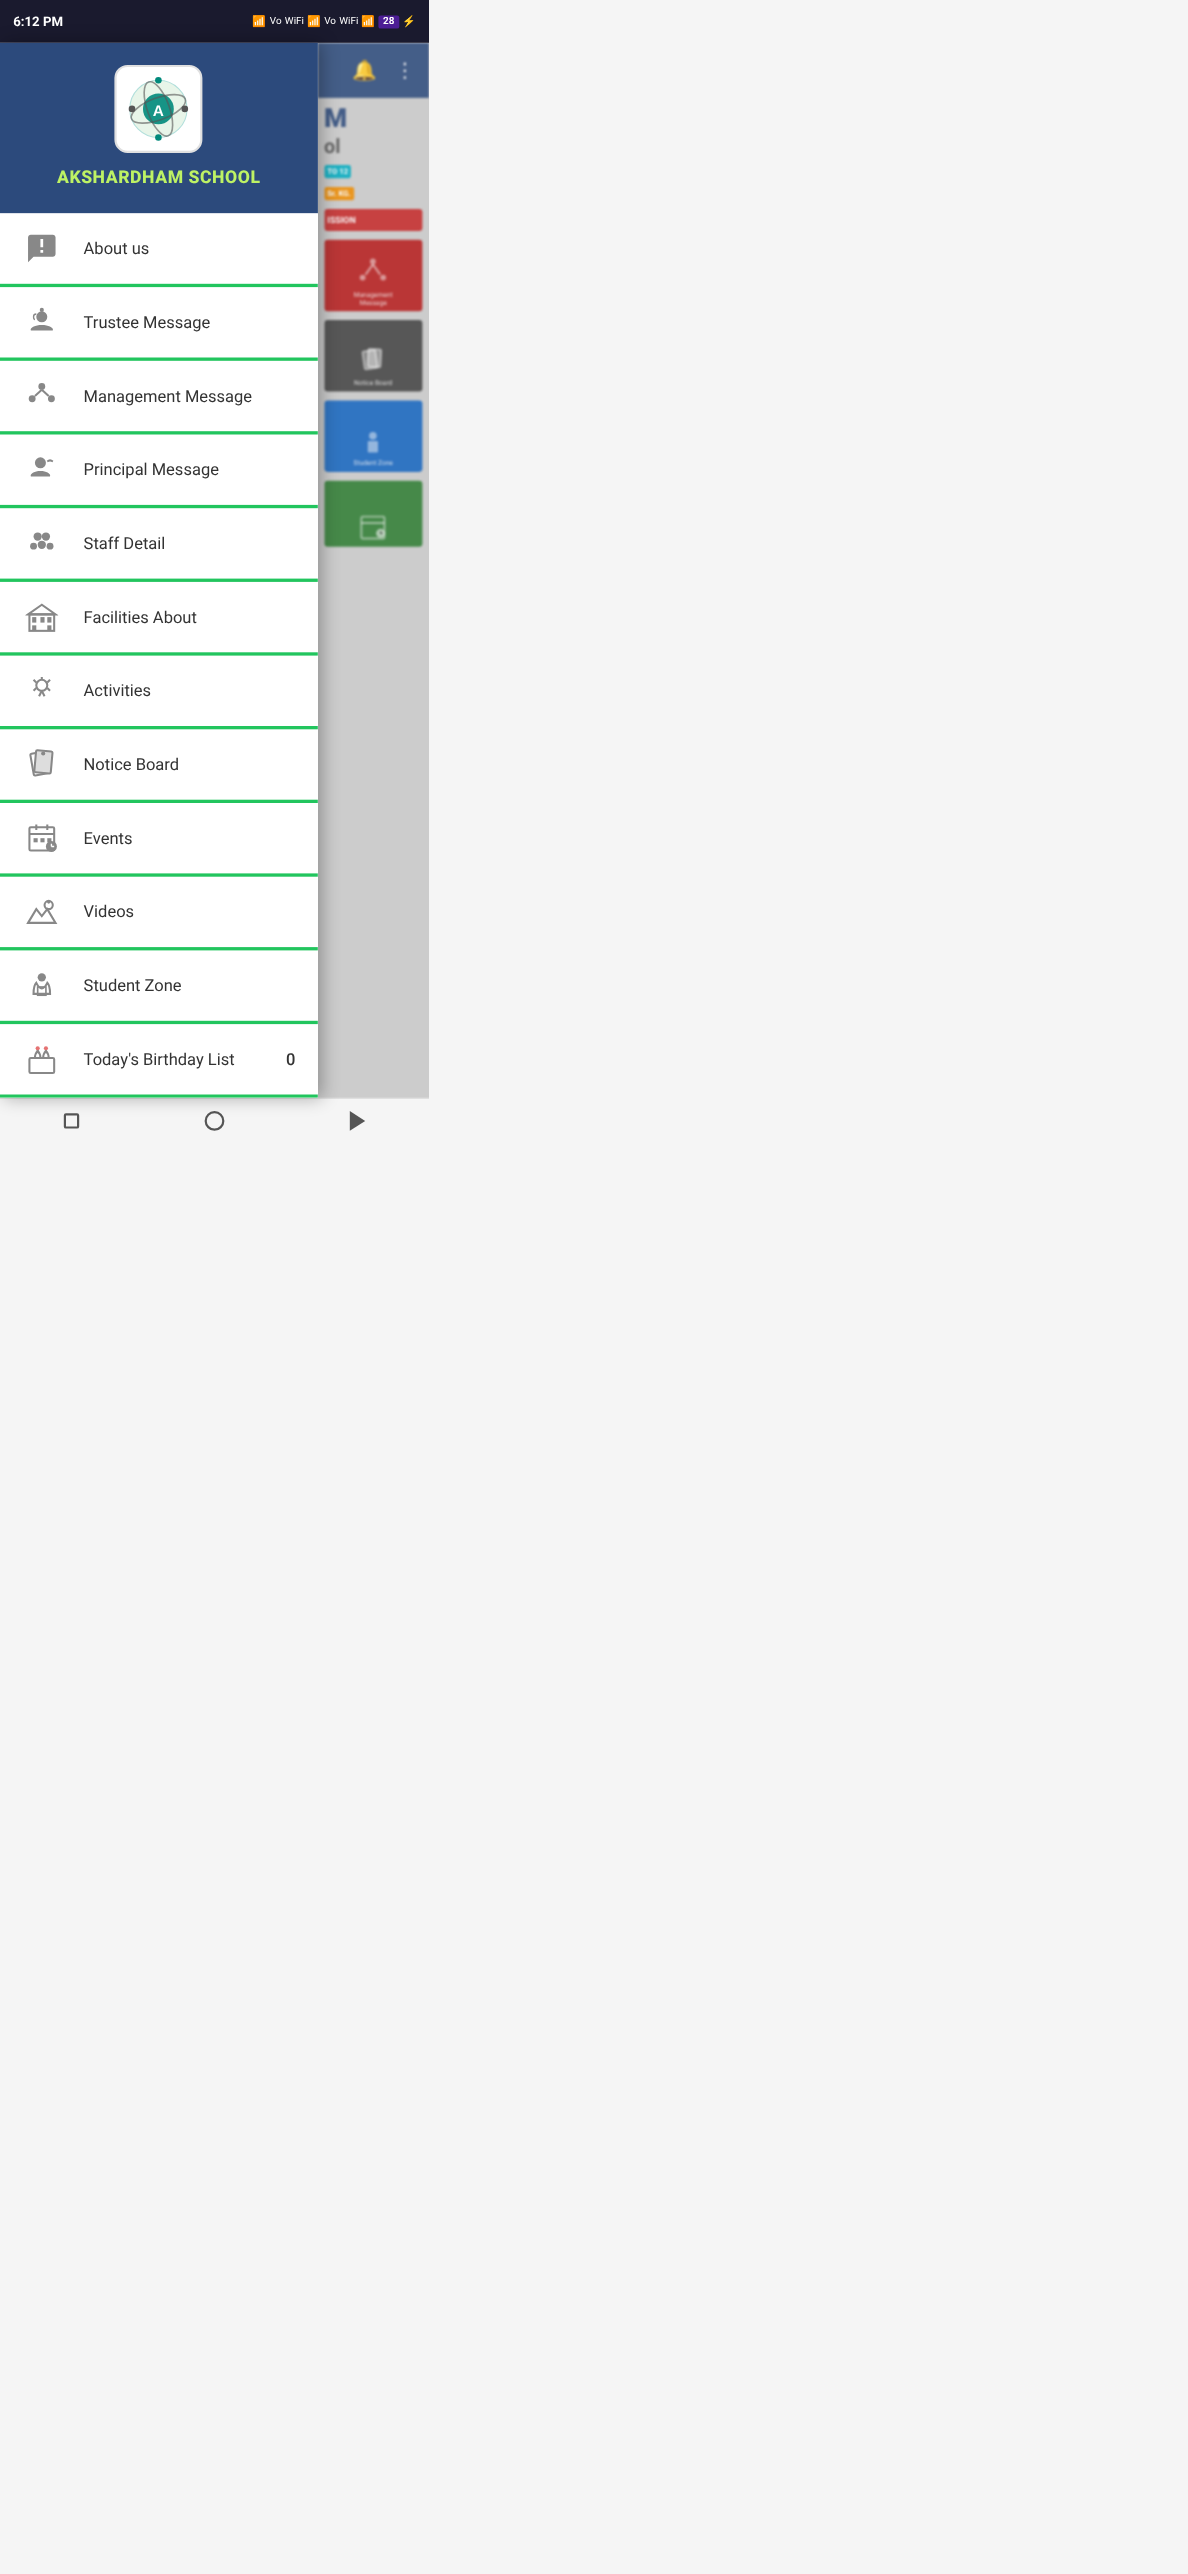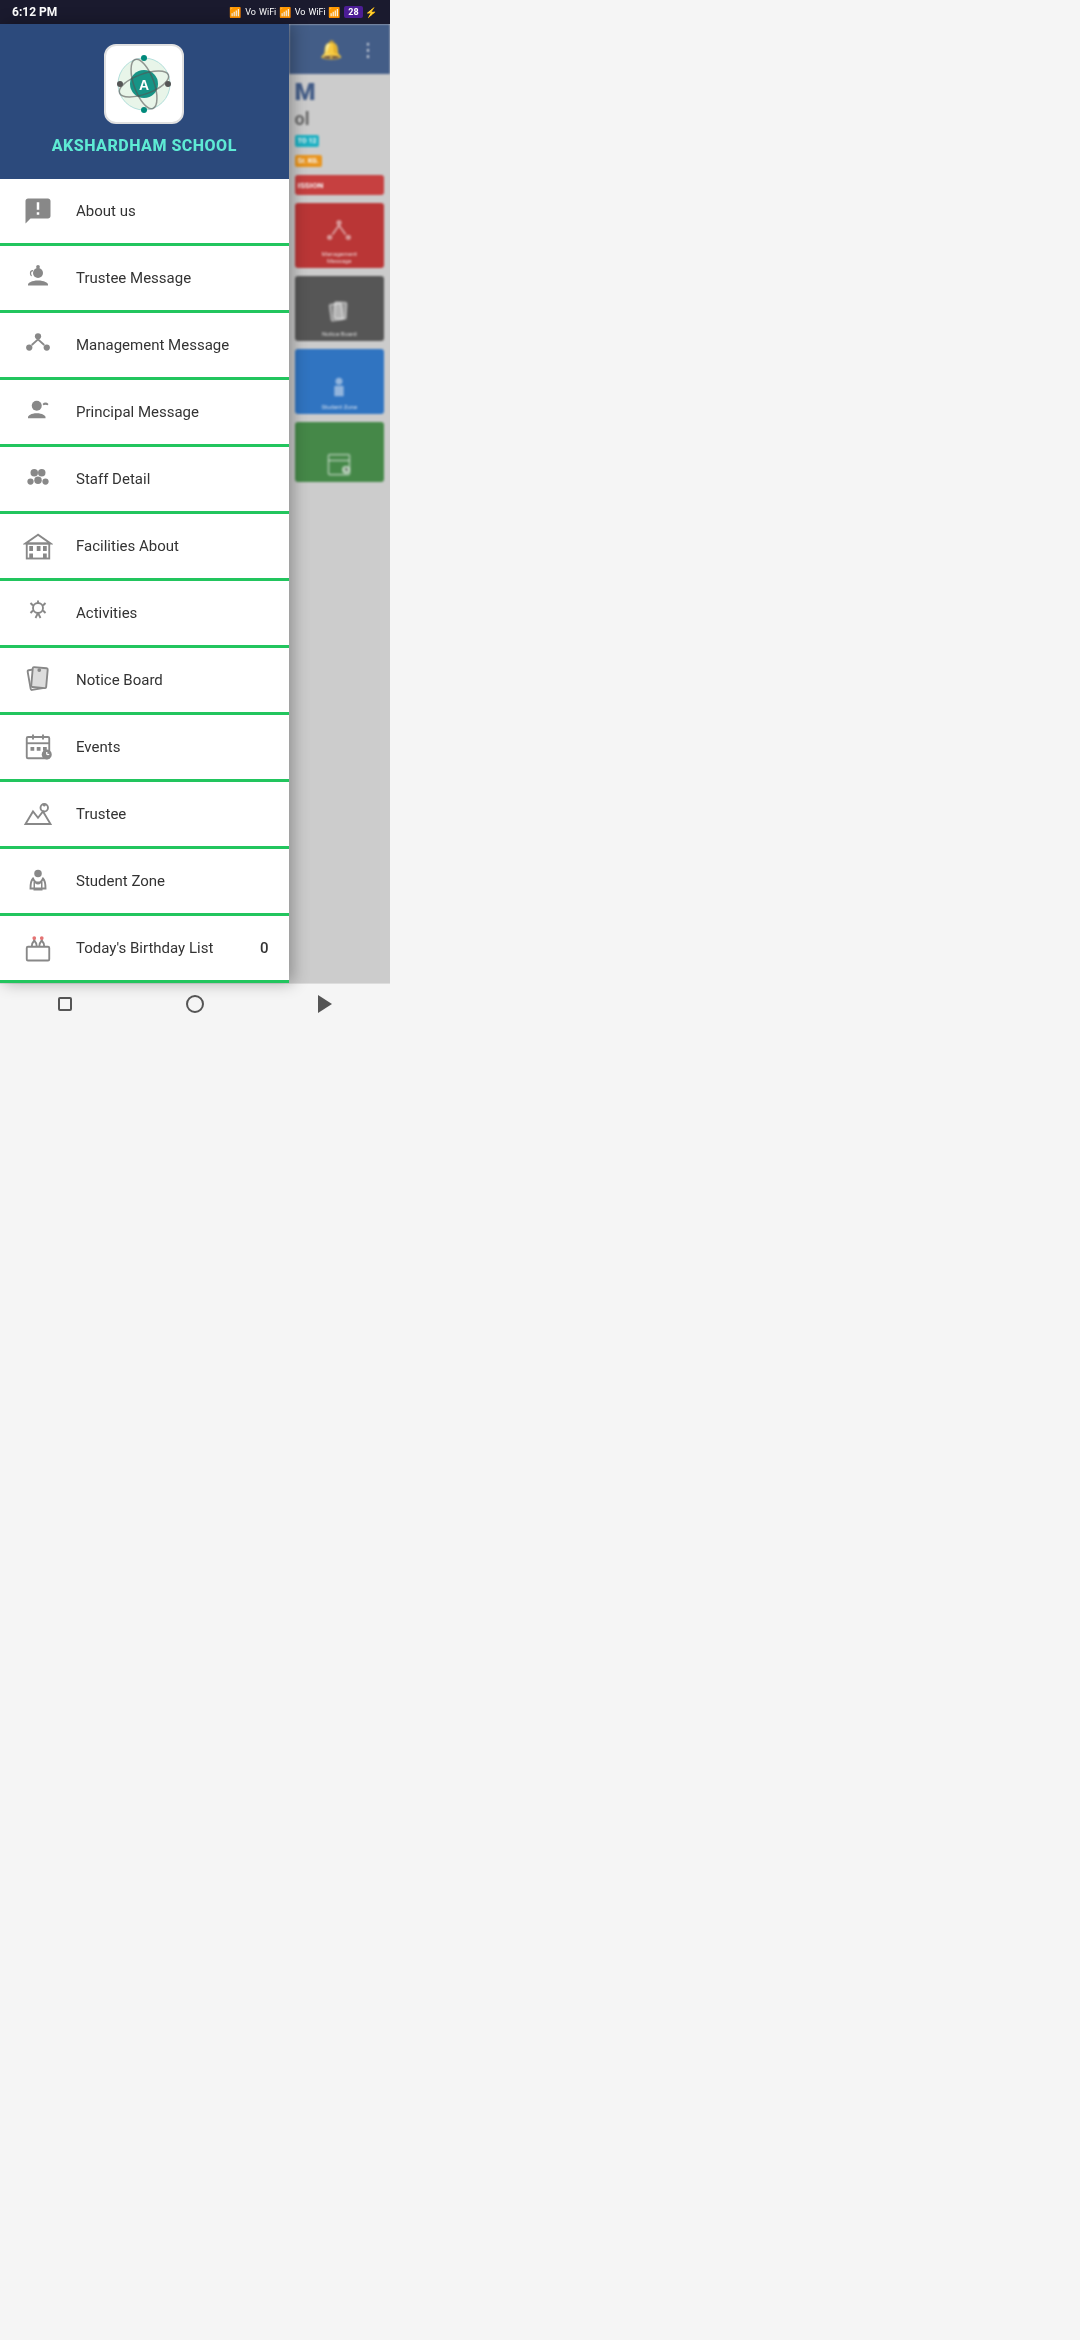--- a/index.html
+++ b/index.html
@@ -16,21 +16,21 @@
 
     
     .status-bar {
       background: #1a1a2e;
       color: white;
       font-size: 11px;
       padding: 4px 12px;
       display: flex;
       justify-content: space-between;
       align-items: center;
-      height: 24px;
+      height: 39px;
     }
 
     .status-left {
       font-weight: bold;
       font-size: 12px;
     }
 
     .status-right {
       display: flex;
       align-items: center;
@@ -86,21 +86,21 @@
       overflow: hidden;
       border: 2px solid #e0e0e0;
     }
 
     .app-logo svg {
       width: 68px;
       height: 68px;
     }
 
     .school-name {
-      color: #5eead4;
+      color: #bef264;
       font-size: 16px;
       font-weight: 800;
       letter-spacing: 0.5px;
       text-align: center;
       text-transform: uppercase;
     }
 
     
     .menu-list {
       flex: 1;
@@ -396,21 +396,21 @@
       </div>
 
       <div class="menu-item">
         <div class="menu-icon">
           <svg viewBox="0 0 24 24">
             <polygon points="2,20 8,10 12,15 16,10 22,20" fill="none" stroke="#888" stroke-width="1.5"></polygon>
             <circle cx="17" cy="7" r="3" fill="none" stroke="#888" stroke-width="1.5"></circle>
             <circle cx="17" cy="5" r="1" fill="#888"></circle>
           </svg>
         </div>
-        <span class="menu-label">Trustee</span>
+        <span class="menu-label">Videos</span>
       </div>
 
 
       <div class="menu-item">
         <div class="menu-icon">
           <svg viewBox="0 0 24 24">
             <circle cx="12" cy="6" r="3"></circle>
             <path d="M8 10 Q6 12 6 18 h12 Q18 12 16 10 Q14 14 12 14 Q10 14 8 10Z" fill="none" stroke="#888" stroke-width="1.5"></path>
             <rect x="9" y="13" width="6" height="6" fill="none" stroke="#888" stroke-width="1.2"></rect>
           </svg>

